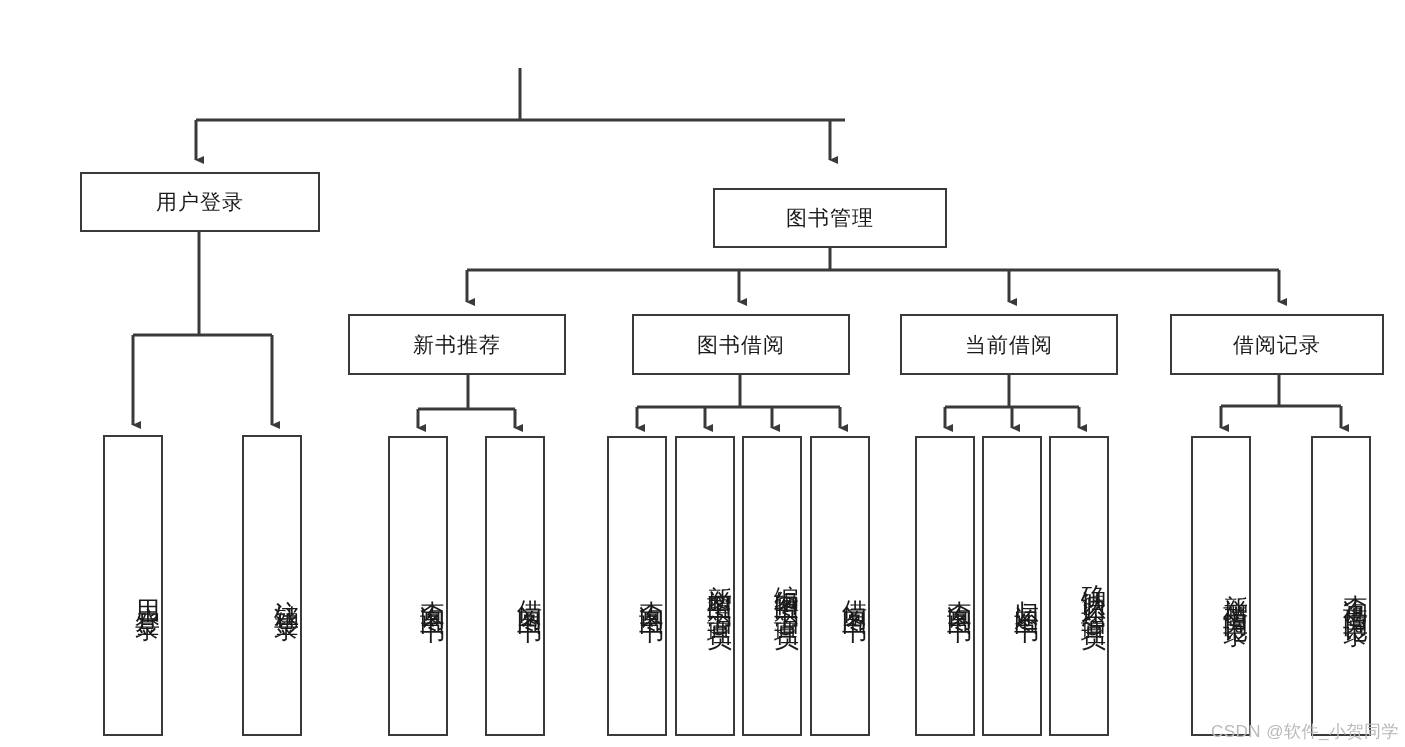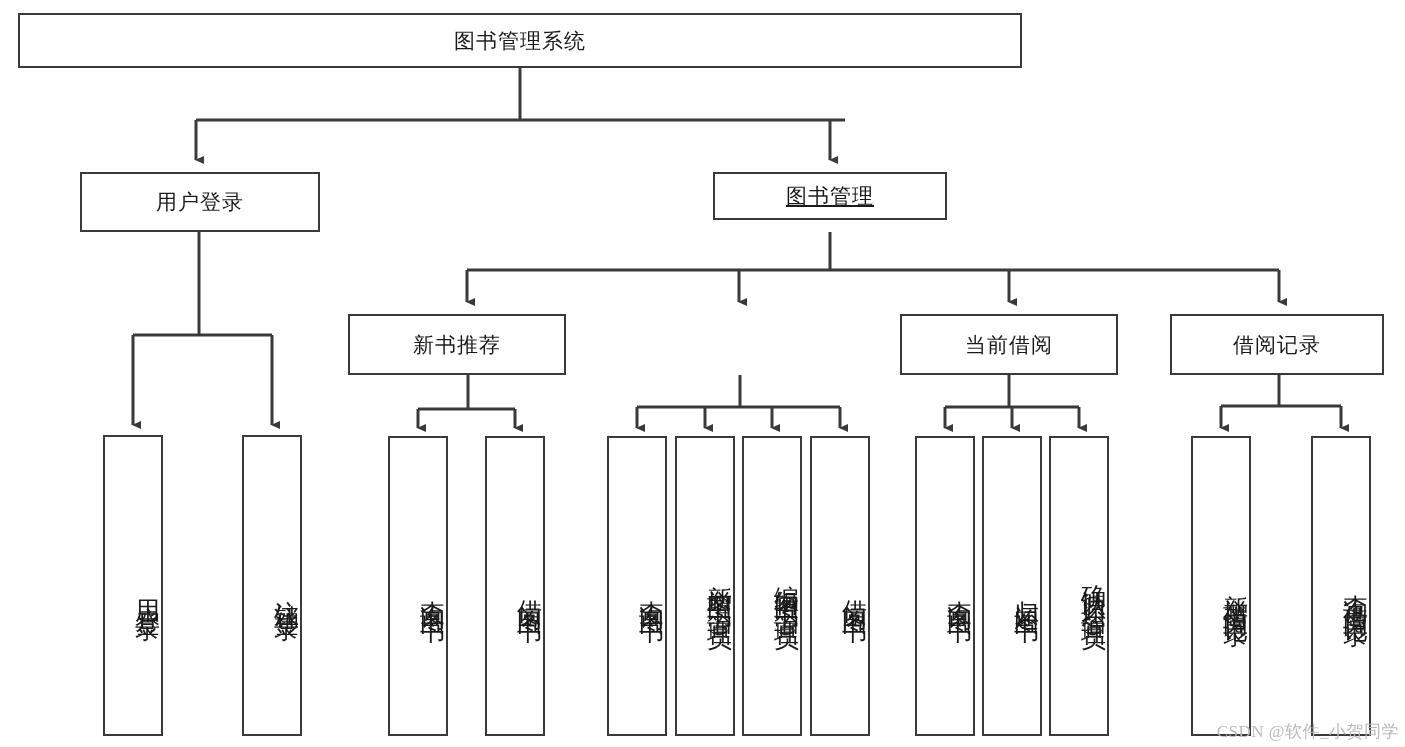--- a/index.html
+++ b/index.html
@@ -55,21 +55,20 @@
     display: block;
   }
   .watermark {
     position: absolute;
     right: 6px;
     bottom: 4px;
     font-size: 17px;
     color: #b9b9b9;
     letter-spacing: 0.5px;
     white-space: nowrap;
-    font-family: Liberation Serif, serif;
   }
 </style>
 </head>
 <body>
 
 <div id="diagram-root">
 
   <svg class="edges" viewBox="0 0 1405 747" xmlns="http://www.w3.org/2000/svg">
     <defs>
       <marker id="arrowhead" markerWidth="10" markerHeight="10" refX="4.5" refY="8.2" orient="auto" markerUnits="userSpaceOnUse">
@@ -113,33 +112,33 @@
       <path d="M 1012,407 L 1012,428" marker-end="url(#arrowhead)"></path>
       <path d="M 1079,407 L 1079,428" marker-end="url(#arrowhead)"></path>
 
       <path d="M 1279,375 L 1279,406"></path>
       <path d="M 1221,406 L 1341,406"></path>
       <path d="M 1221,406 L 1221,428" marker-end="url(#arrowhead)"></path>
       <path d="M 1341,406 L 1341,428" marker-end="url(#arrowhead)"></path>
     </g>
   </svg>
 
-  <div class="node horizontal" style="left:18px; top:13px; width:1004px; height:55px;">
-    <span class="label">图书管理系统</span>
-  </div>
 
   <div class="node horizontal" style="left:80px; top:172px; width:240px; height:60px;">
     <span class="label">用户登录</span>
   </div>
-  <div class="node horizontal" style="left:713px; top:172px; width:234px; height:48px;text-decoration:underline;">
+  <div class="node horizontal" style="left:713px; top:188px; width:234px; height:60px;">
     <span class="label">图书管理</span>
   </div>
 
   <div class="node horizontal" style="left:348px; top:314px; width:218px; height:61px;">
     <span class="label">新书推荐</span>
+  </div>
+  <div class="node horizontal" style="left:632px; top:314px; width:218px; height:61px;">
+    <span class="label">图书借阅</span>
   </div>
   <div class="node horizontal" style="left:900px; top:314px; width:218px; height:61px;text-align:right;">
     <span class="label">当前借阅</span>
   </div>
   <div class="node horizontal" style="left:1170px; top:314px; width:214px; height:61px;">
     <span class="label">借阅记录</span>
   </div>
 
   <div class="node vertical" style="left:103px; top:435px; width:60px; height:301px;">
     <span class="label">用户登录</span>

